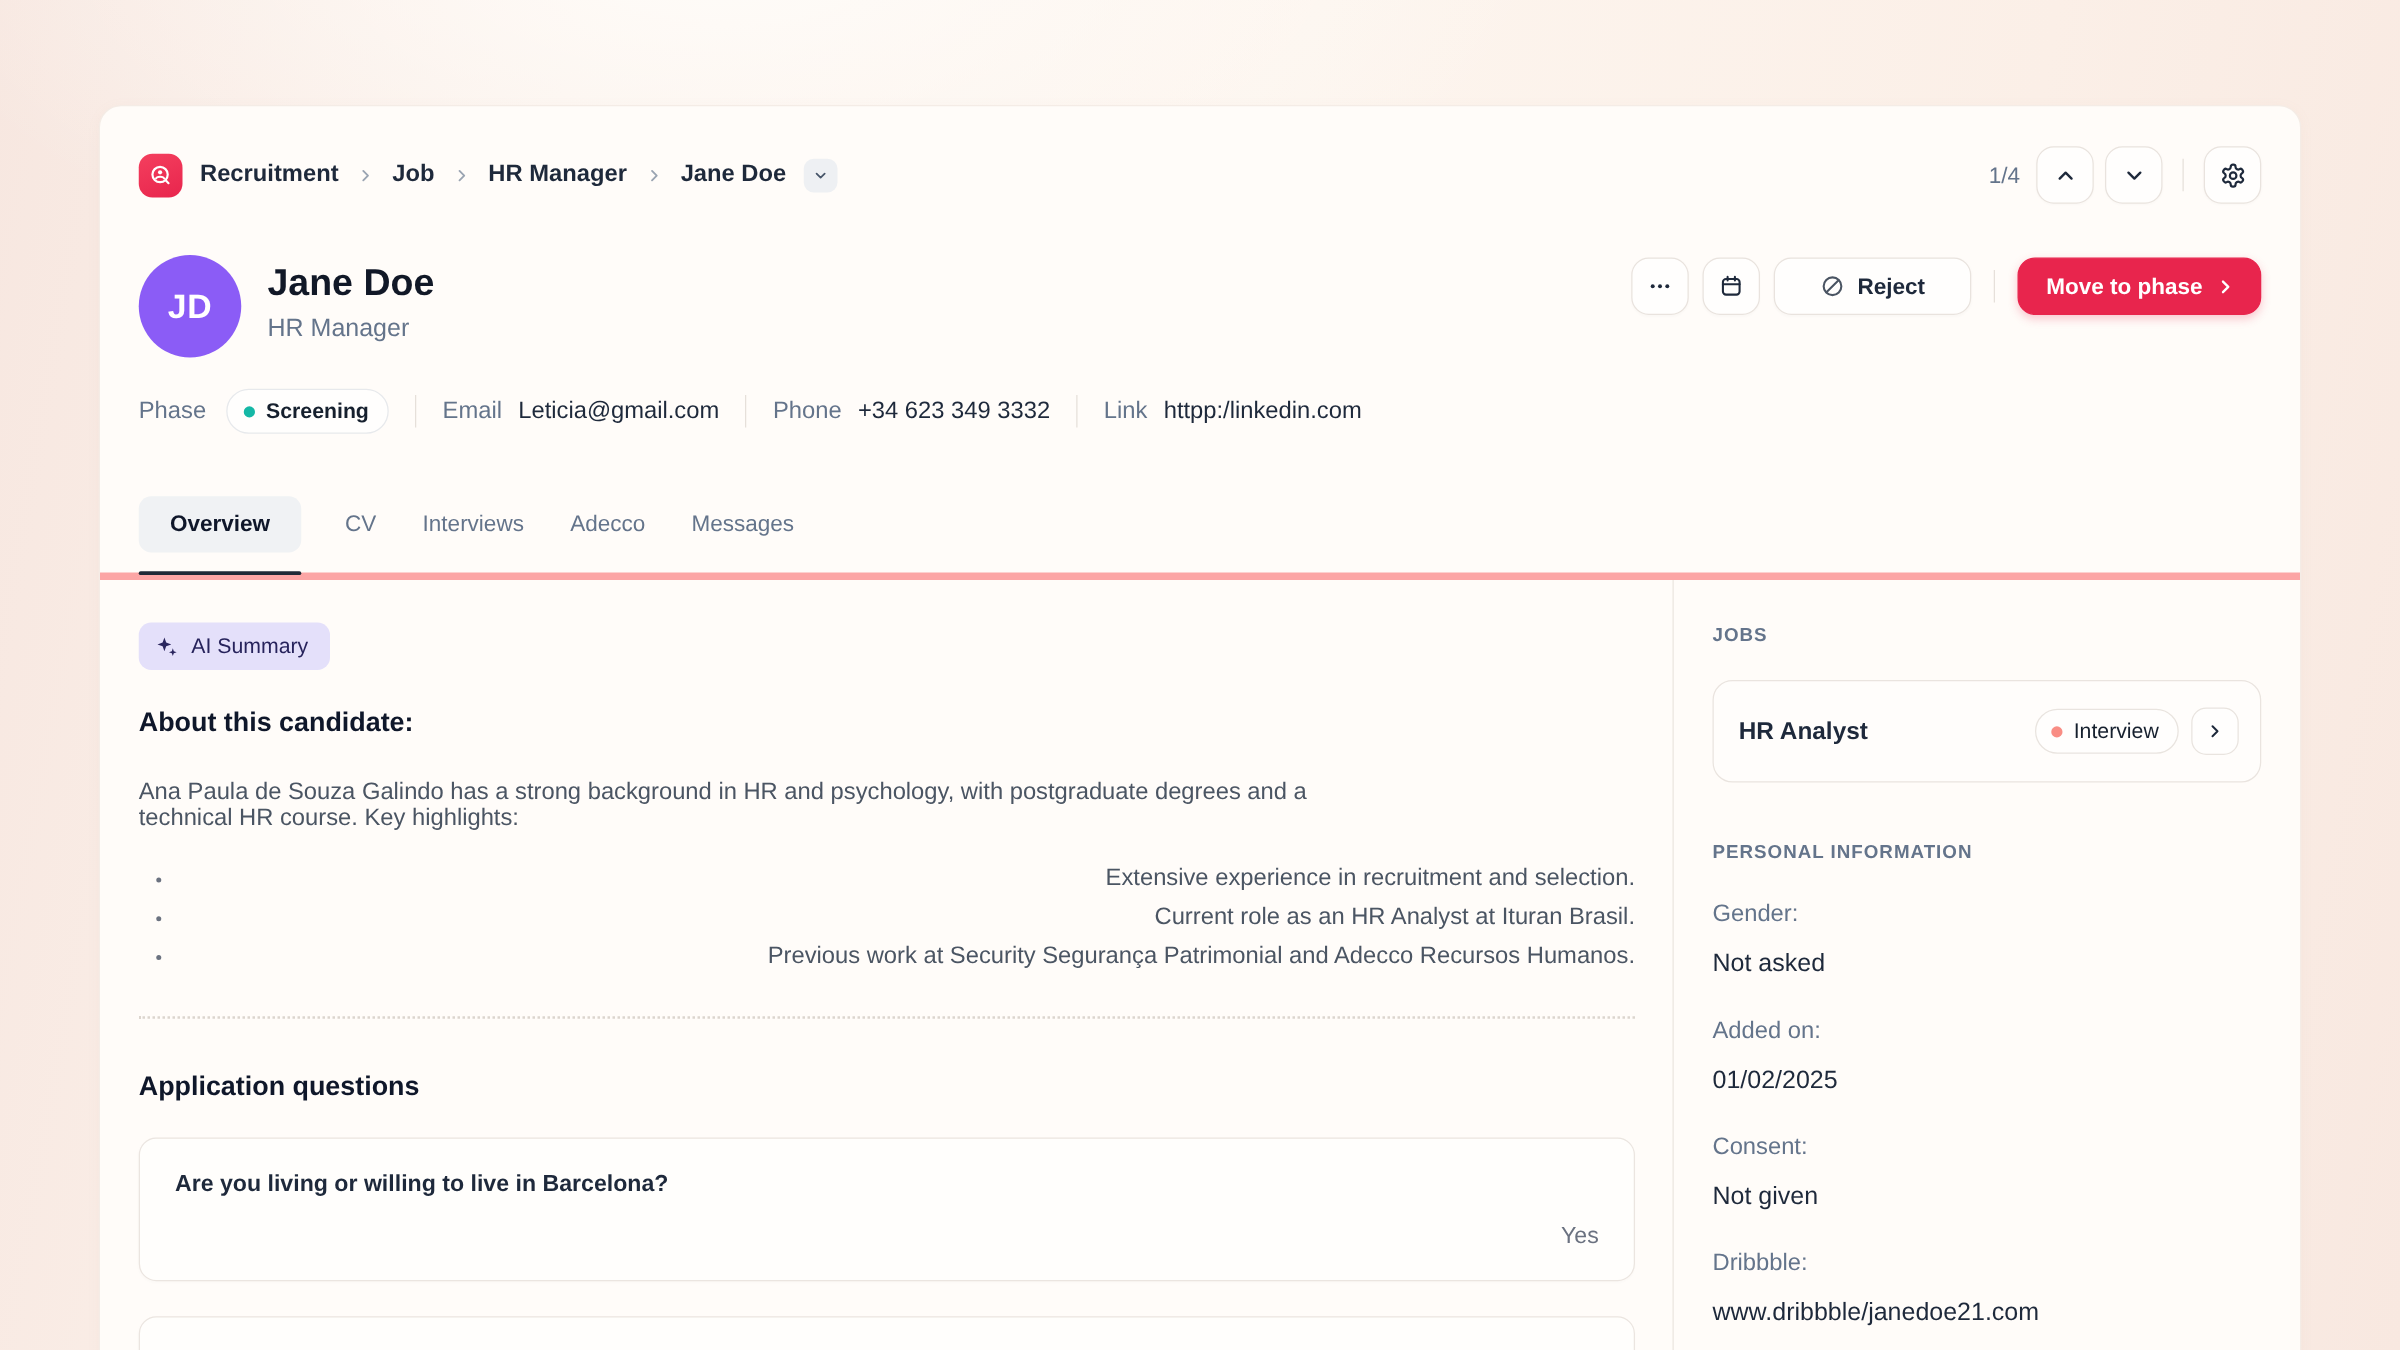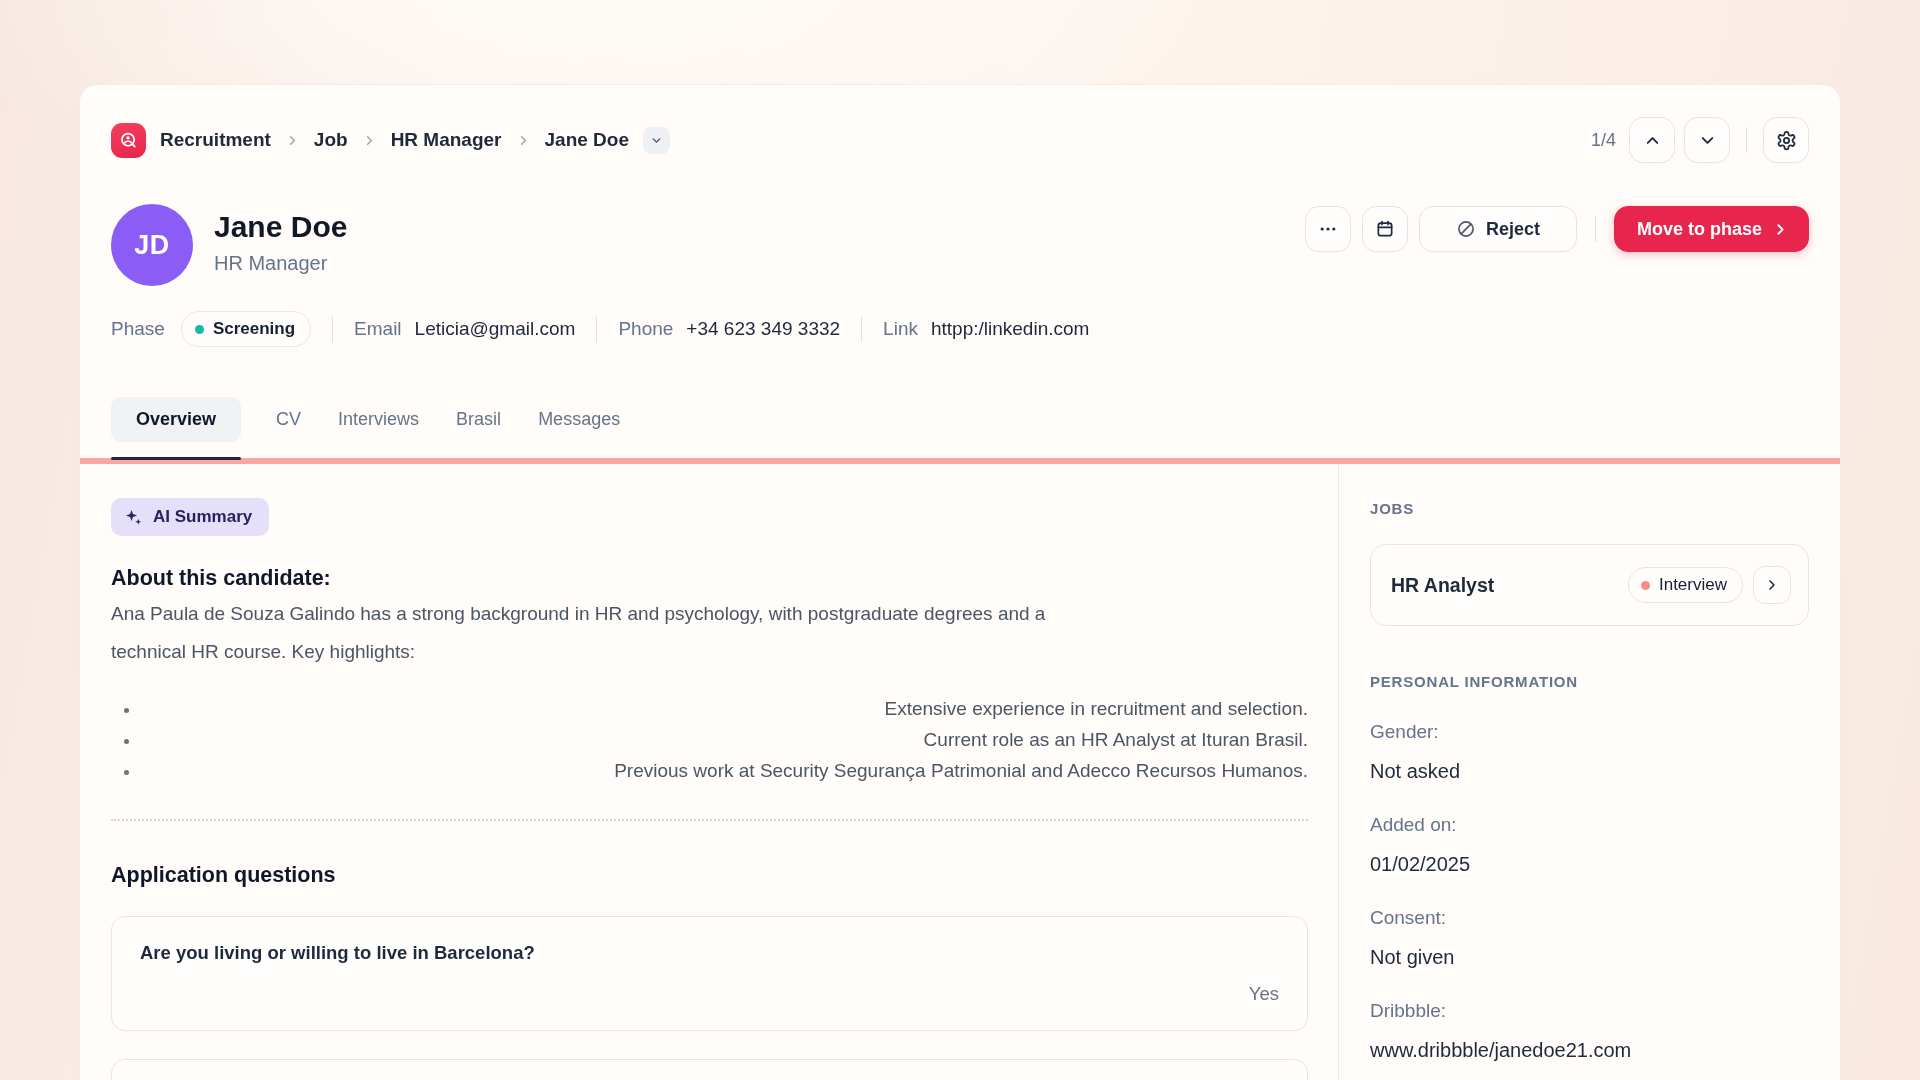--- a/index.html
+++ b/index.html
@@ -88,25 +88,25 @@
   .tab.active::after { content:""; position:absolute; left:0; right:0; bottom:-18px; height:3px; border-radius:2px; background:#1F2937; }
 
   
   .body { display:flex; align-items:stretch; height:714px; }
   .main { flex:0 0 1258px; padding:34px 30px 60px 31px; }
   .sidebar { flex:1; border-left:1px solid #ECE5DF; padding:36px 31px 0 31px; }
 
   .ai-badge {
     display:inline-flex; align-items:center; gap:10px;
     background:var(--lavender,#E4E0FA); border-radius:10px; padding:9px 17px 9px 13px;
-    font-size:17px; font-weight:700; color:#27235C;
+    font-size:17px; font-weight:400; color:#27235C;
   }
   .h-section { font-size:21.5px; font-weight:700; color:#0F172A; }
   .about-h { margin-top:30px; }
-  .about-text { margin-top:4px; font-size:19px; line-height:38px; color:#4B5563; max-width:950px; }
+  .about-text { margin-top:32px; font-size:19px; line-height:21px; color:#4B5563; max-width:950px; }
   .highlights { margin:22px 0 0; padding-left:29px;text-align:right; }
   .highlights li { font-size:19px; line-height:31px; color:#4B5563; }
   .highlights li::marker { color:#6B7280; font-size:15px; }
   .dashed { margin-top:33px; border:none; border-top:2px dotted #DCD5CE; }
   .questions-h { margin-top:42px; }
   .q-card {
     margin-top:28px; width:1197px; border:1px solid #EBE5E0; border-radius:14px;
     background:#FFFEFC; padding:25px 28px; box-shadow:0 1px 2px rgba(0,0,0,.015);
   }
   .q-question { font-size:18.5px; font-weight:600; color:#1E293B; }
@@ -257,21 +257,21 @@
       <span class="info-value">+34 623 349 3332</span>
       <span class="info-div"></span>
       <span class="info-label">Link</span>
       <span class="info-value">httpp:/linkedin.com</span>
     </div>
 
     <div class="tabs">
       <div class="tab active"><span class="tab-label">Overview</span></div>
       <div class="tab"><span class="tab-label">CV</span></div>
       <div class="tab"><span class="tab-label">Interviews</span></div>
-      <div class="tab"><span class="tab-label">Brasil</span></div>
+      <div class="tab"><span class="tab-label">Adecco</span></div>
       <div class="tab"><span class="tab-label">Messages</span></div>
     </div>
 
     <div class="body">
       <div class="main">
         <span class="ai-badge">
           <svg width="19" height="19" viewBox="0 0 24 24" fill="#2A265E">
             <path d="M9.5 2.5l1.8 5.2 5.2 1.8-5.2 1.8-1.8 5.2-1.8-5.2-5.2-1.8 5.2-1.8z"></path>
             <path d="M18 13.5l1 2.9 2.9 1-2.9 1-1 2.9-1-2.9-2.9-1 2.9-1z"></path>
           </svg>

